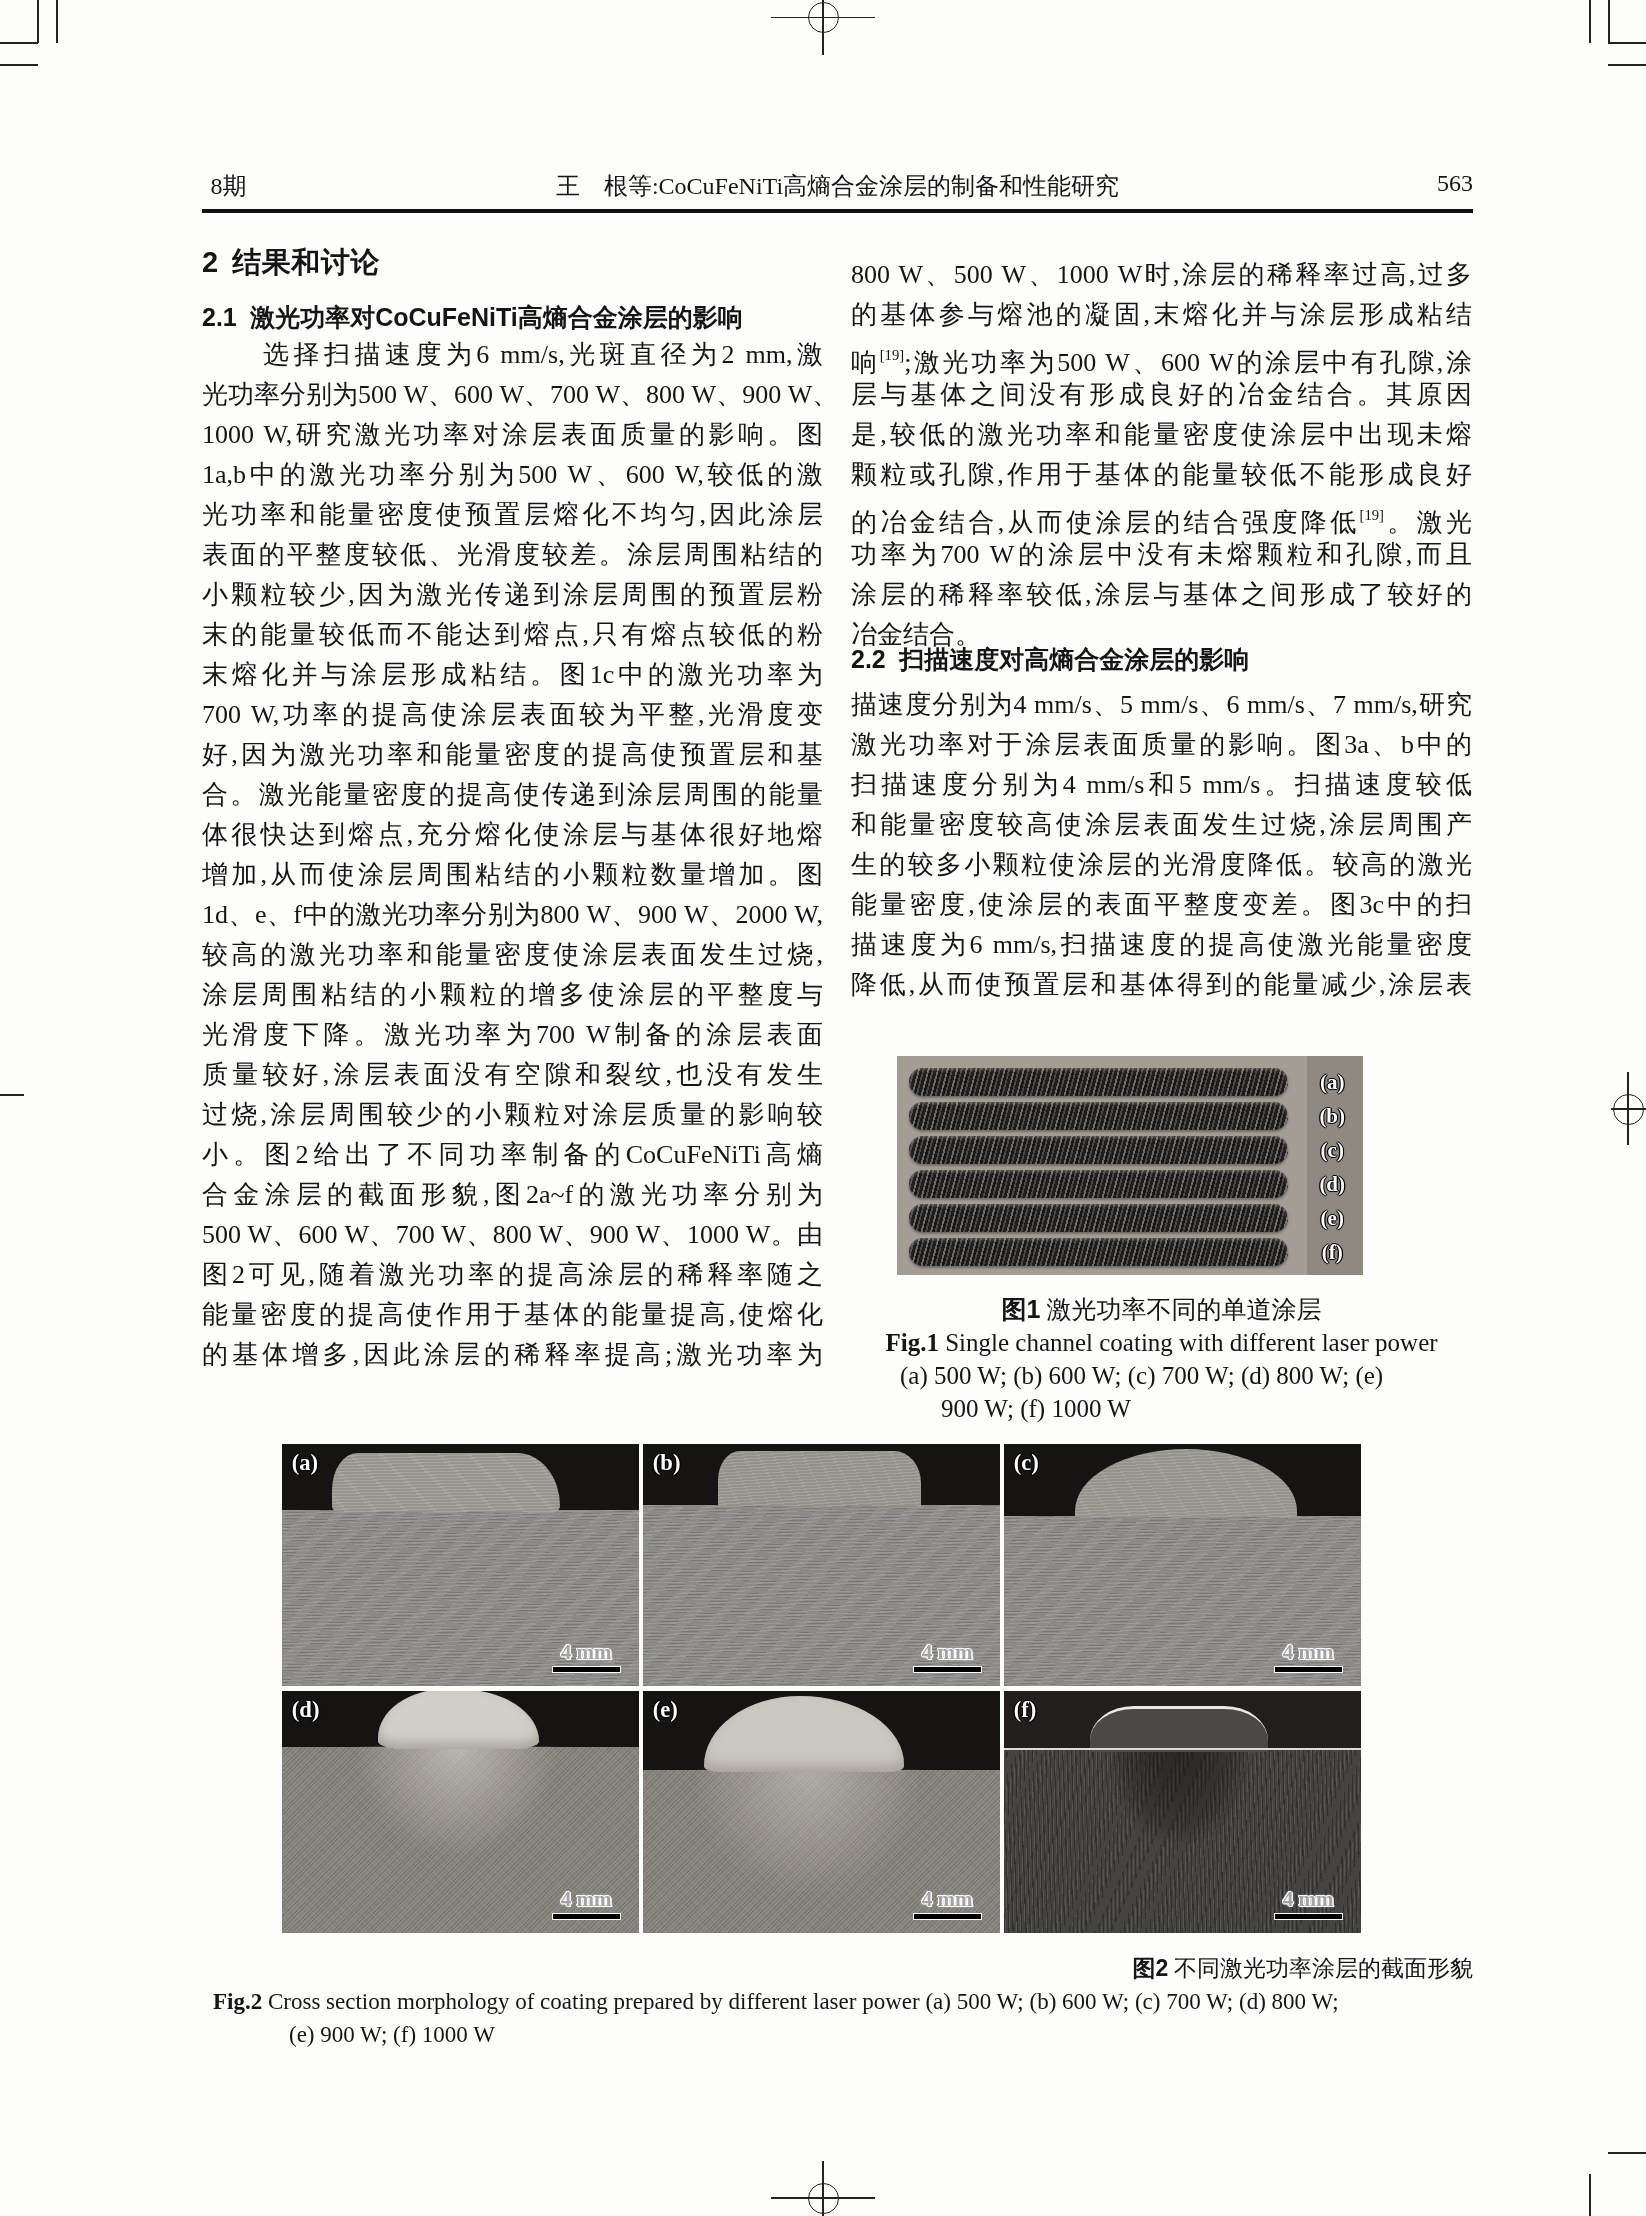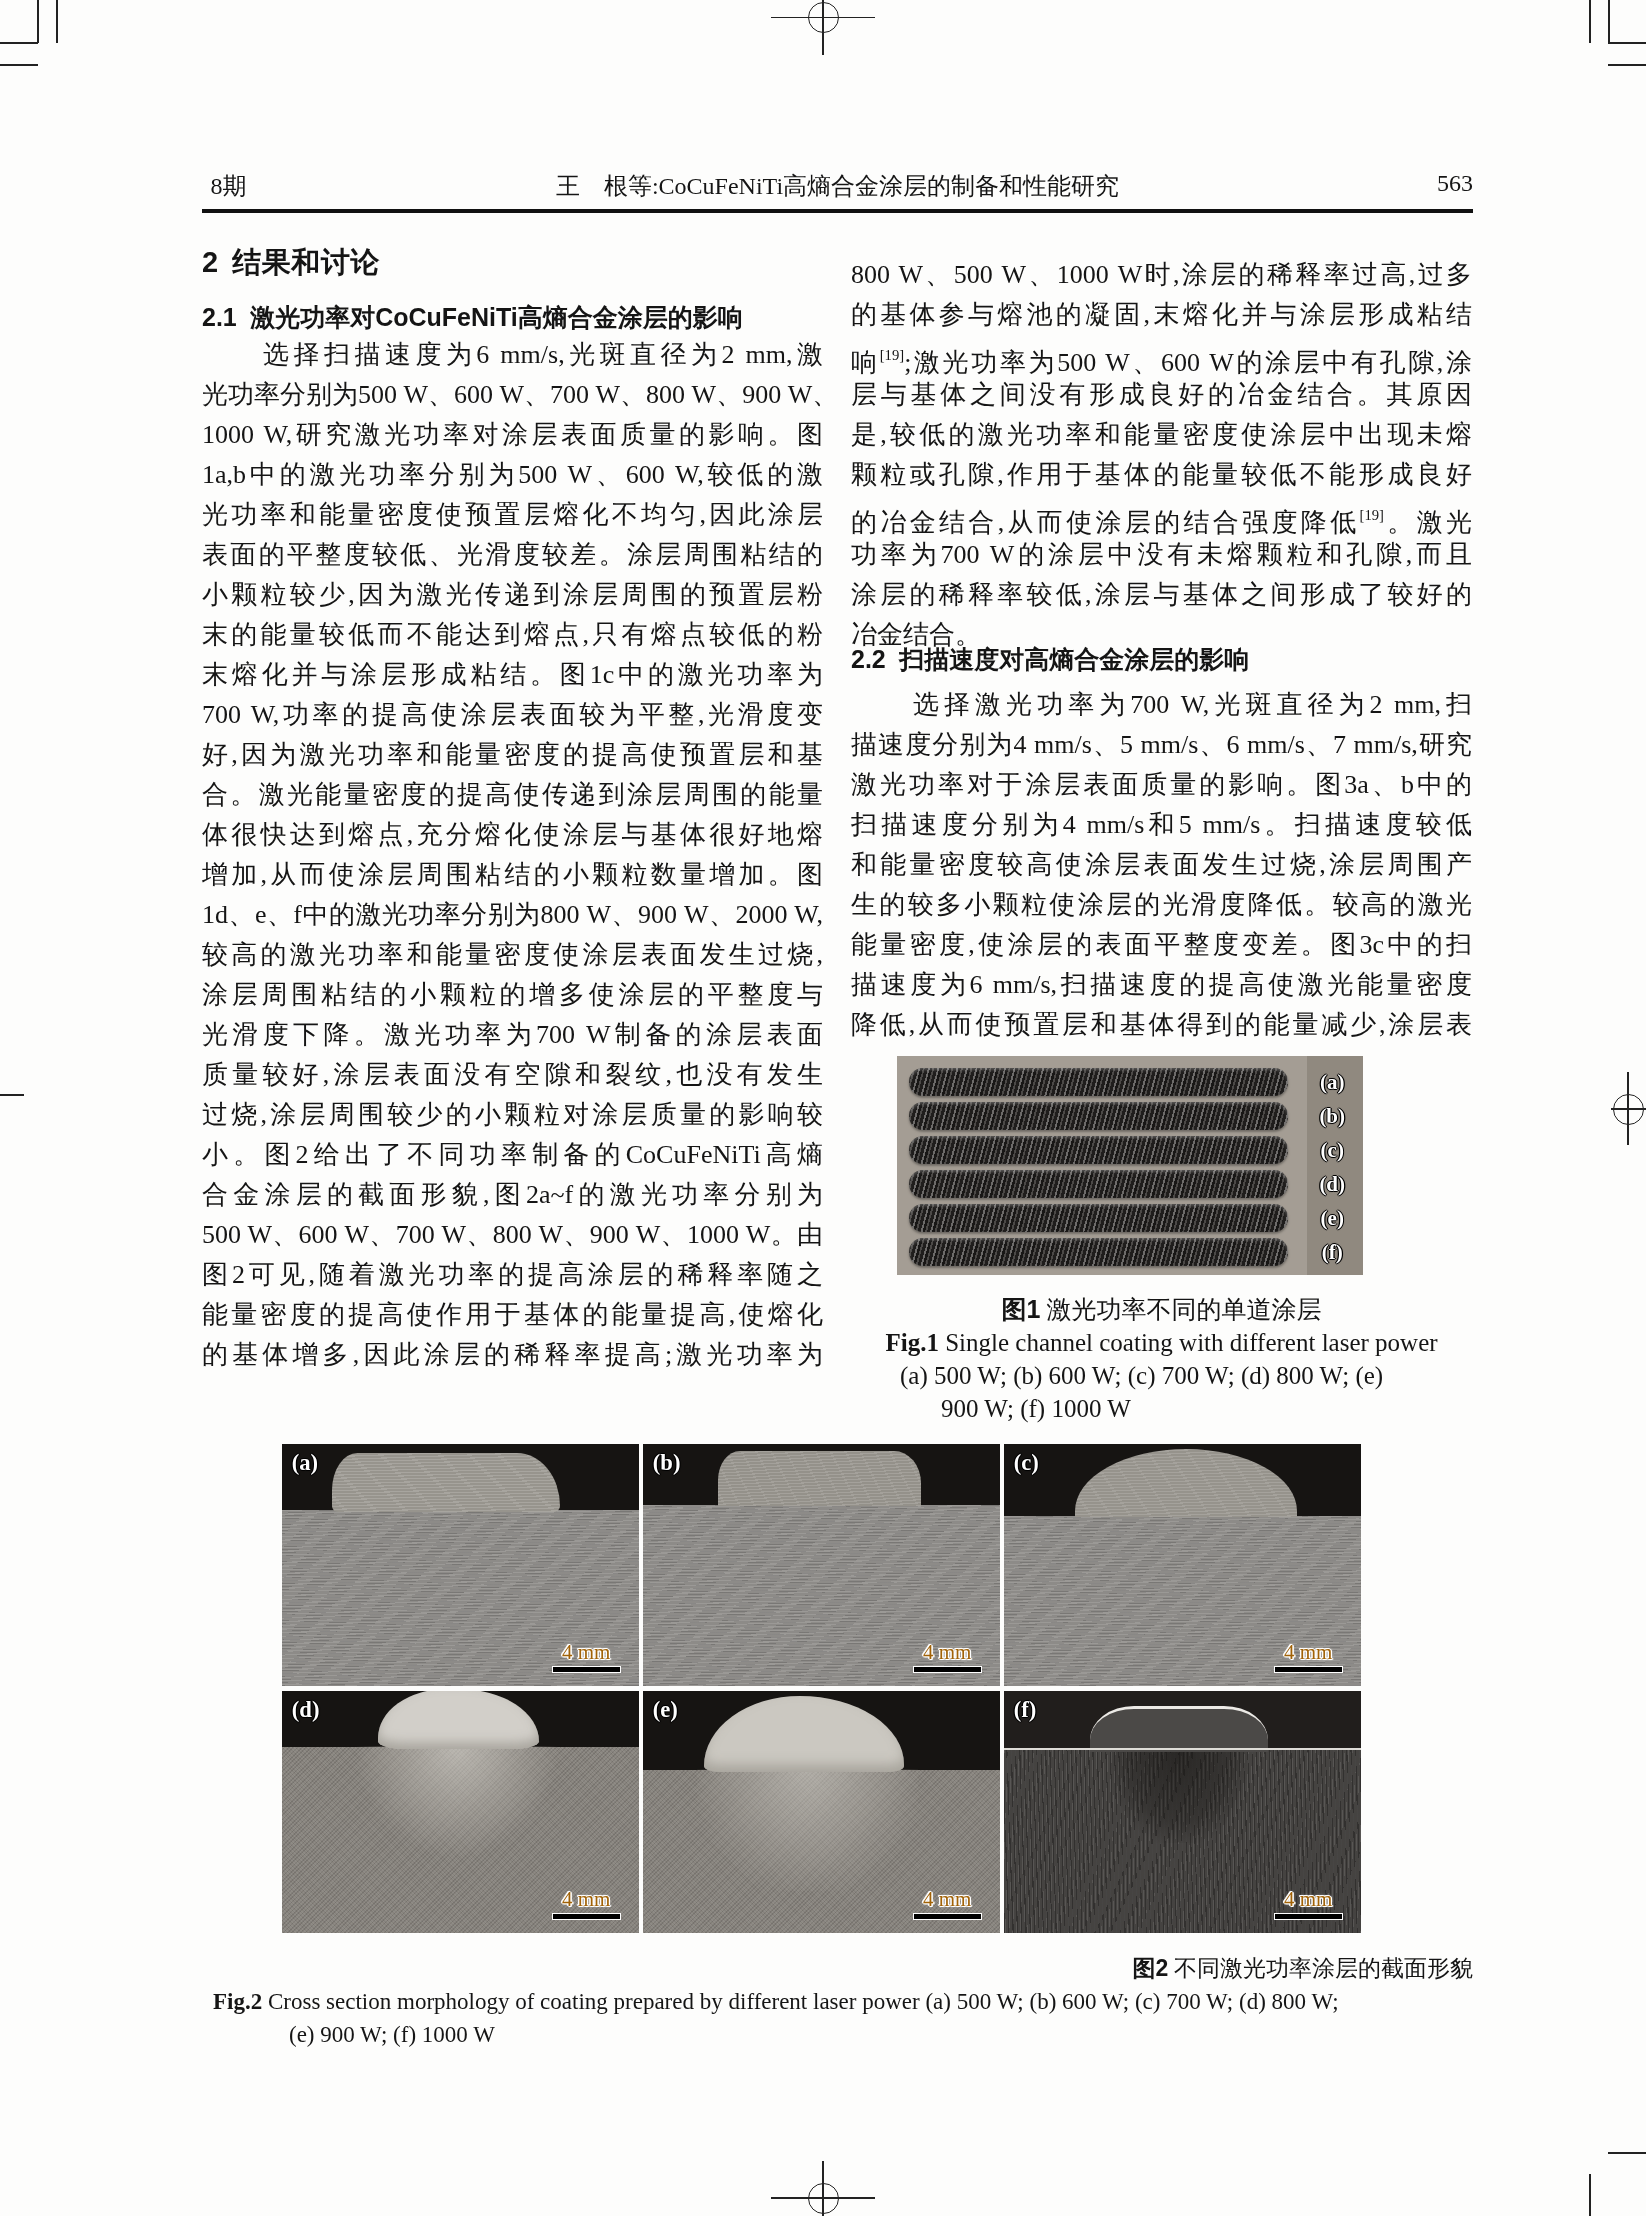--- a/index.html
+++ b/index.html
@@ -53,21 +53,21 @@
   .fig2{position:absolute;left:282px;top:1444px;width:1079px;height:489px;}
   .panel{position:absolute;width:357px;height:242px;overflow:hidden;background:#161412;}
   .panel .sky{position:absolute;left:0;right:0;top:0;background:#161412;}
   .panel .ground{position:absolute;left:0;right:0;bottom:0;}
   .panel .bump{position:absolute;}
   .panel .pool{position:absolute;display:none;}
   .panel .surf{position:absolute;display:none;}
   .plabel{position:absolute;left:9.8px;top:6.1px;font-size:22.6px;font-weight:bold;color:#fff;
           text-shadow:0 0 1.8px #000,-1.2px 0 #000,1.2px 0 #000,0 -1.2px #000,0 1.2px #000;}
   .scale{position:absolute;right:18.3px;bottom:13.4px;text-align:center;}
-  .scale .stxt{font-size:21px;font-weight:normal;color:#a16207;line-height:22px;
+  .scale .stxt{font-size:21px;font-weight:bold;color:#a3a3a3;line-height:22px;
           text-shadow:0 0 3.1px #fff,-1.2px 0 #fff,1.2px 0 #fff,0 -1.2px #fff,0 1.2px #fff,1.2px 1.2px #fff,-1.2px -1.2px #fff;}
   .scale .sbar{height:4.9px;width:67px;background:#000;border:1.8px solid #fff;margin:3.1px auto 0 auto;}
 
   
   .tex-brushed{background-color:#8d8b88;
     background-image:repeating-linear-gradient(178deg,rgba(255,255,255,.12) 0 1.2px,transparent 1.2px 3.7px),
                      repeating-linear-gradient(2deg,rgba(0,0,0,.14) 0 0.6px,transparent 0.6px 3.1px);}
   .tex-speckle{background-color:#87837d;
     background-image:repeating-linear-gradient(45deg,rgba(255,255,255,.07) 0 1.2px,transparent 1.2px 2.4px),
                      repeating-linear-gradient(-45deg,rgba(0,0,0,.12) 0 1.2px,transparent 1.2px 3.1px);}
@@ -187,21 +187,20 @@
         <div class="tl">颗粒或孔隙,作用于基体的能量较低不能形成良好</div>
         <div class="tl">的冶金结合,从而使涂层的结合强度降低<sup class="ref">[19]</sup>。激光</div>
         <div class="tl">功率为700 W的涂层中没有未熔颗粒和孔隙,而且</div>
         <div class="tl">涂层的稀释率较低,涂层与基体之间形成了较好的</div>
         <div class="tl">冶金结合。</div>
       </div>
     <div class="h3" style="top:643px;">
       <span class="no">2.2</span><span>扫描速度对高熵合金涂层的影响</span>
     </div>
     <div class="lines" id="rc2" style="top:685px;">
-        <div class="tl">　　选择激光功率为700 W,光斑直径为2 mm,扫</div>
         <div class="tl">描速度分别为4 mm/s、5 mm/s、6 mm/s、7 mm/s,研究</div>
         <div class="tl">激光功率对于涂层表面质量的影响。图3a、b中的</div>
         <div class="tl">扫描速度分别为4 mm/s和5 mm/s。扫描速度较低</div>
         <div class="tl">和能量密度较高使涂层表面发生过烧,涂层周围产</div>
         <div class="tl">生的较多小颗粒使涂层的光滑度降低。较高的激光</div>
         <div class="tl">能量密度,使涂层的表面平整度变差。图3c中的扫</div>
         <div class="tl">描速度为6 mm/s,扫描速度的提高使激光能量密度</div>
         <div class="tl">降低,从而使预置层和基体得到的能量减少,涂层表</div>
       </div>
   </div>

